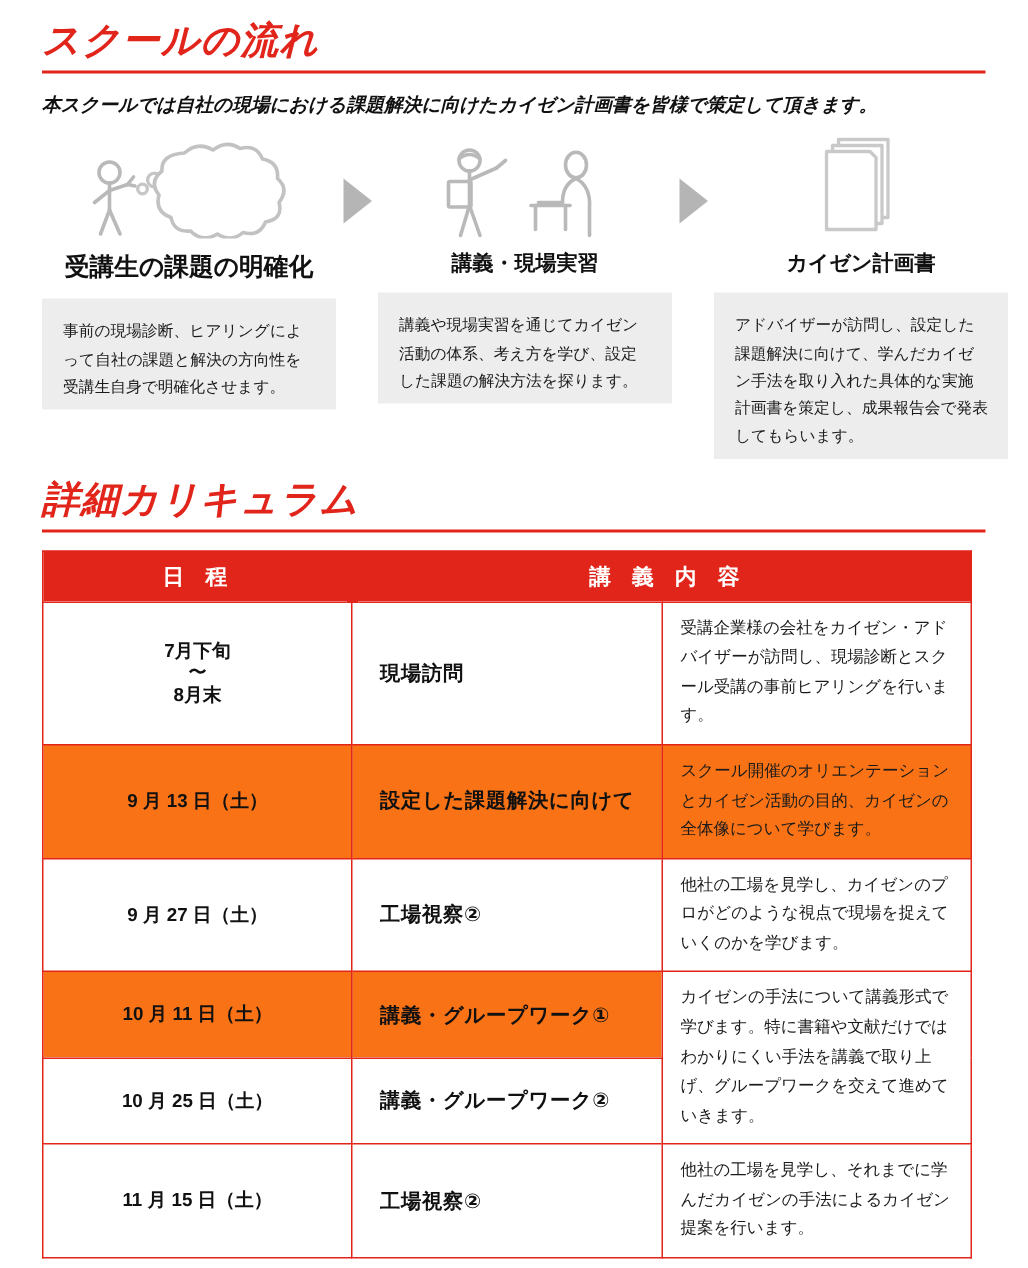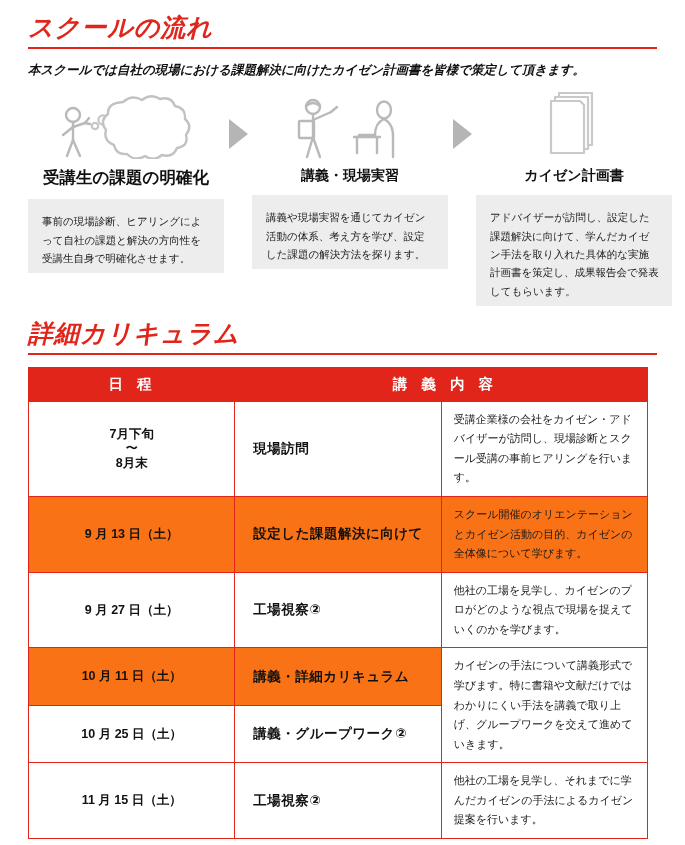--- a/index.html
+++ b/index.html
@@ -271,21 +271,21 @@
       </tr>
 
       <tr class="plain">
         <td class="col-date">9 月 27 日（土）</td>
         <td class="col-topic">工場視察②</td>
         <td class="col-desc">他社の工場を見学し、カイゼンのプロがどのような視点で現場を捉えていくのかを学びます。</td>
       </tr>
 
       <tr class="alt">
         <td class="col-date">10 月 11 日（土）</td>
-        <td class="col-topic">講義・詳細カリキュラム</td>
+        <td class="col-topic">講義・グループワーク①</td>
         <td class="col-desc merged-desc" rowspan="2">カイゼンの手法について講義形式で学びます。特に書籍や文献だけではわかりにくい手法を講義で取り上げ、グループワークを交えて進めていきます。</td>
       </tr>
 
       <tr class="plain">
         <td class="col-date">10 月 25 日（土）</td>
         <td class="col-topic">講義・グループワーク②</td>
       </tr>
 
       <tr class="plain">
         <td class="col-date">11 月 15 日（土）</td>

